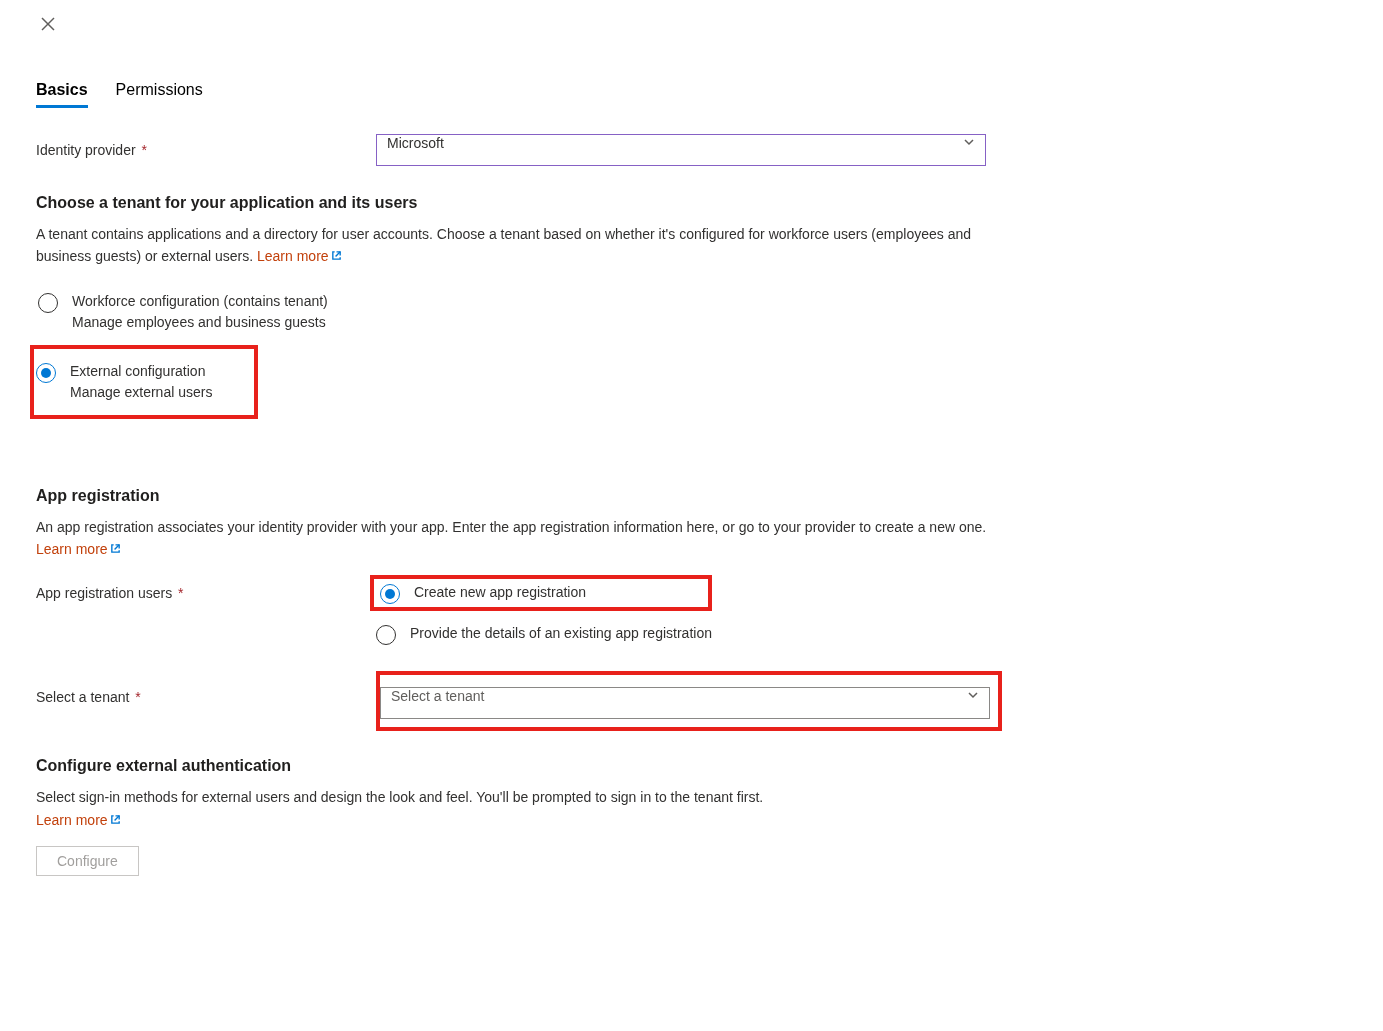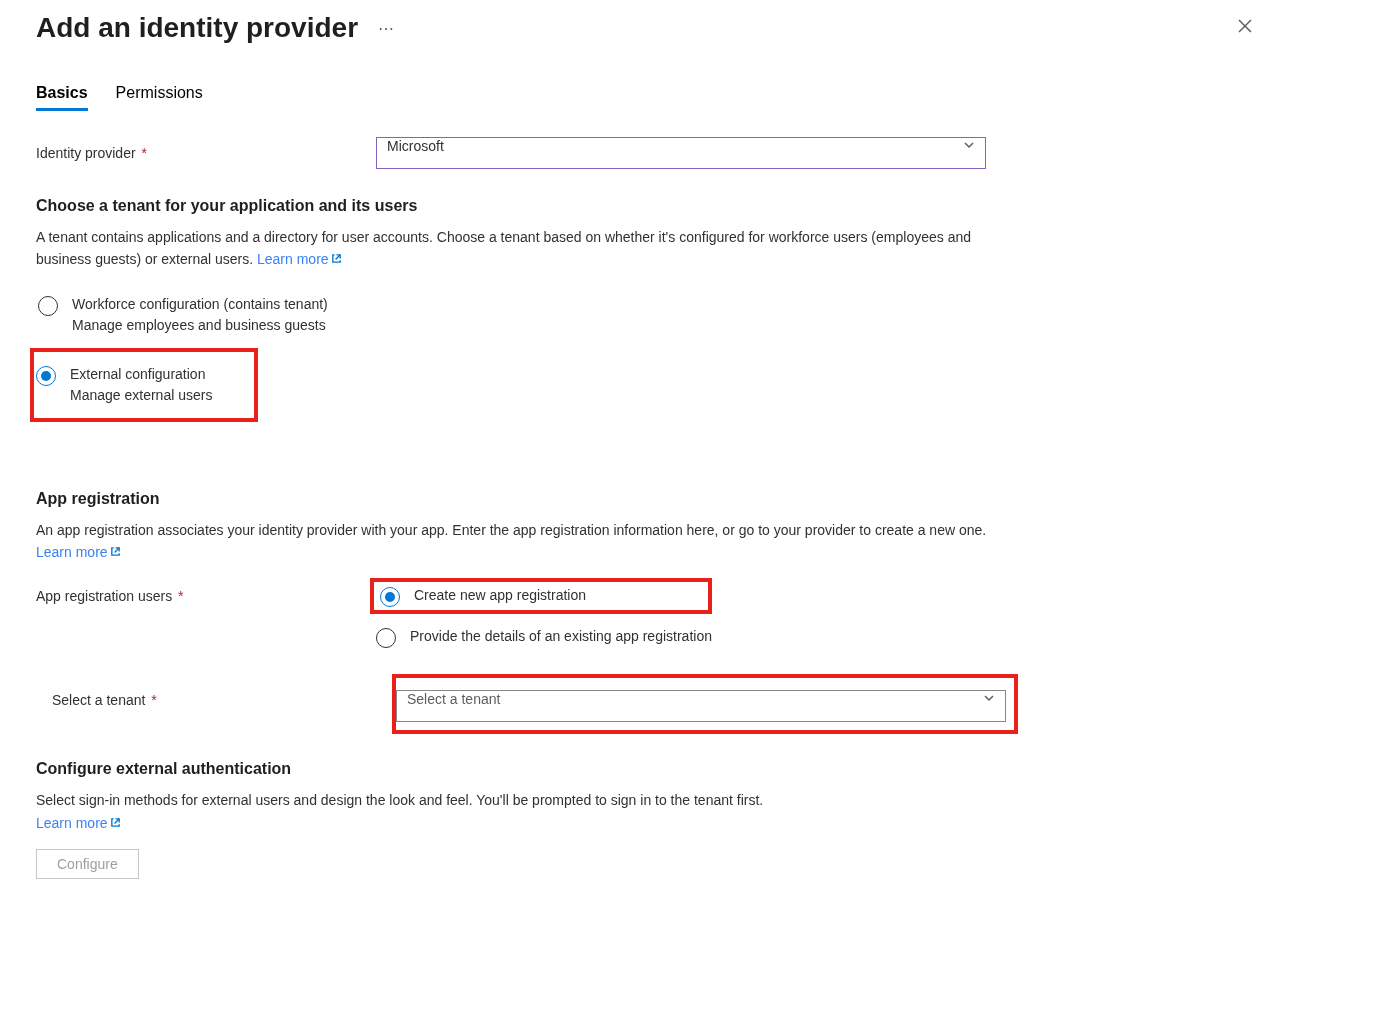--- a/index.html
+++ b/index.html
@@ -113,21 +113,21 @@
       margin-bottom: 12px;
     }
     .section-text {
       font-size: 14px;
       color: #323130;
       line-height: 1.55;
       margin-bottom: 18px;
       max-width: 960px;
     }
     .link {
-      color: #3b82f6;
+      color: #c2410c;
       text-decoration: none;
       cursor: pointer;
       text-align: right;
     }
     .ext-link-icon {
       display: inline-block;
       margin-left: 2px;
       vertical-align: baseline;
     }
     .ext-link-icon svg {
@@ -217,21 +217,20 @@
     }
     .tenant-row {
       display: flex;
       align-items: flex-start;
       margin-top: 26px;
       margin-bottom: 26px;
     }
     .tenant-label-col {
       width: 344px;
       padding-top: 18px;
-      margin-left: 16px;
     }
     .tenant-inner {
       display: flex;
       flex-direction: column;
       gap: 8px;
     }
     .create-new-link {
       color: #0078d4;
       cursor: pointer;
       font-size: 14px;
@@ -248,24 +247,20 @@
     .spacer-lg {
       height: 36px;
     }
   </style>
 </head>
 <body>
 
 
 
 <div class="header-row">
-  <div class="header-left">
-    <h1 class="page-title">Add an identity provider</h1>
-    <span class="more-icon">⋯</span>
-  </div>
   <span class="close-icon">
     <svg width="16" height="16" viewBox="0 0 16 16">
         <line x1="2" y1="2" x2="14" y2="14"></line>
         <line x1="14" y1="2" x2="2" y2="14"></line>
       </svg>
   </span>
 </div>
 
 <div class="tabs">
   <div class="tab active">Basics</div>

